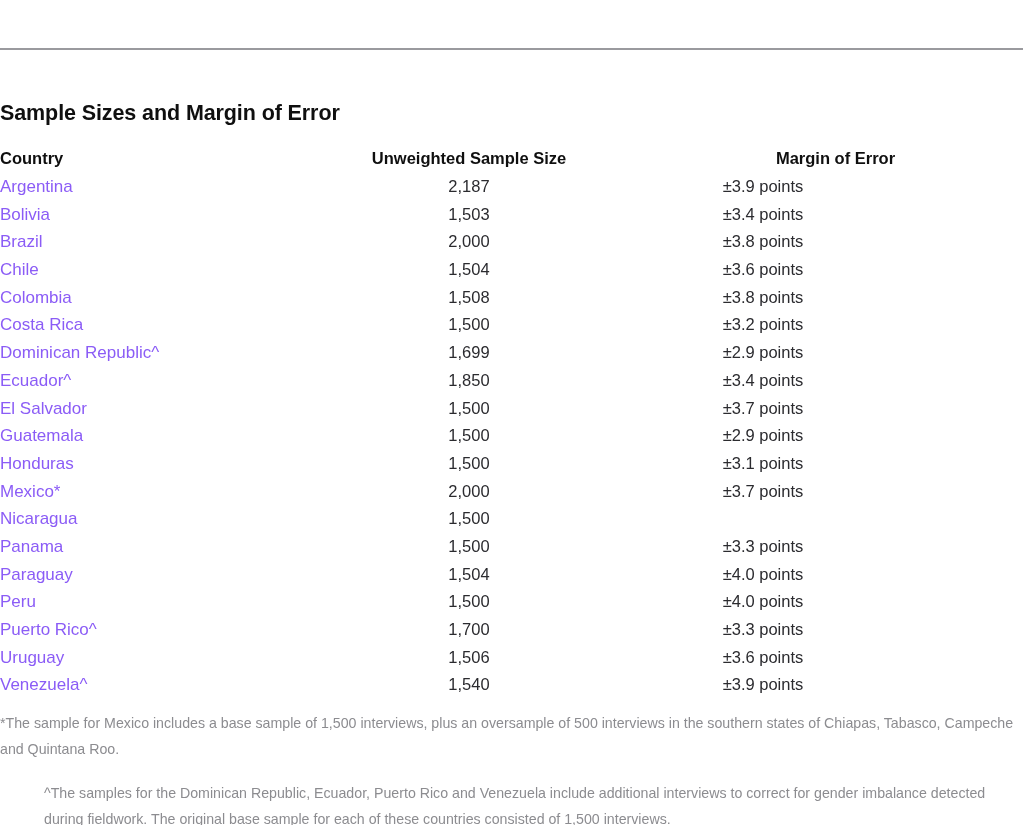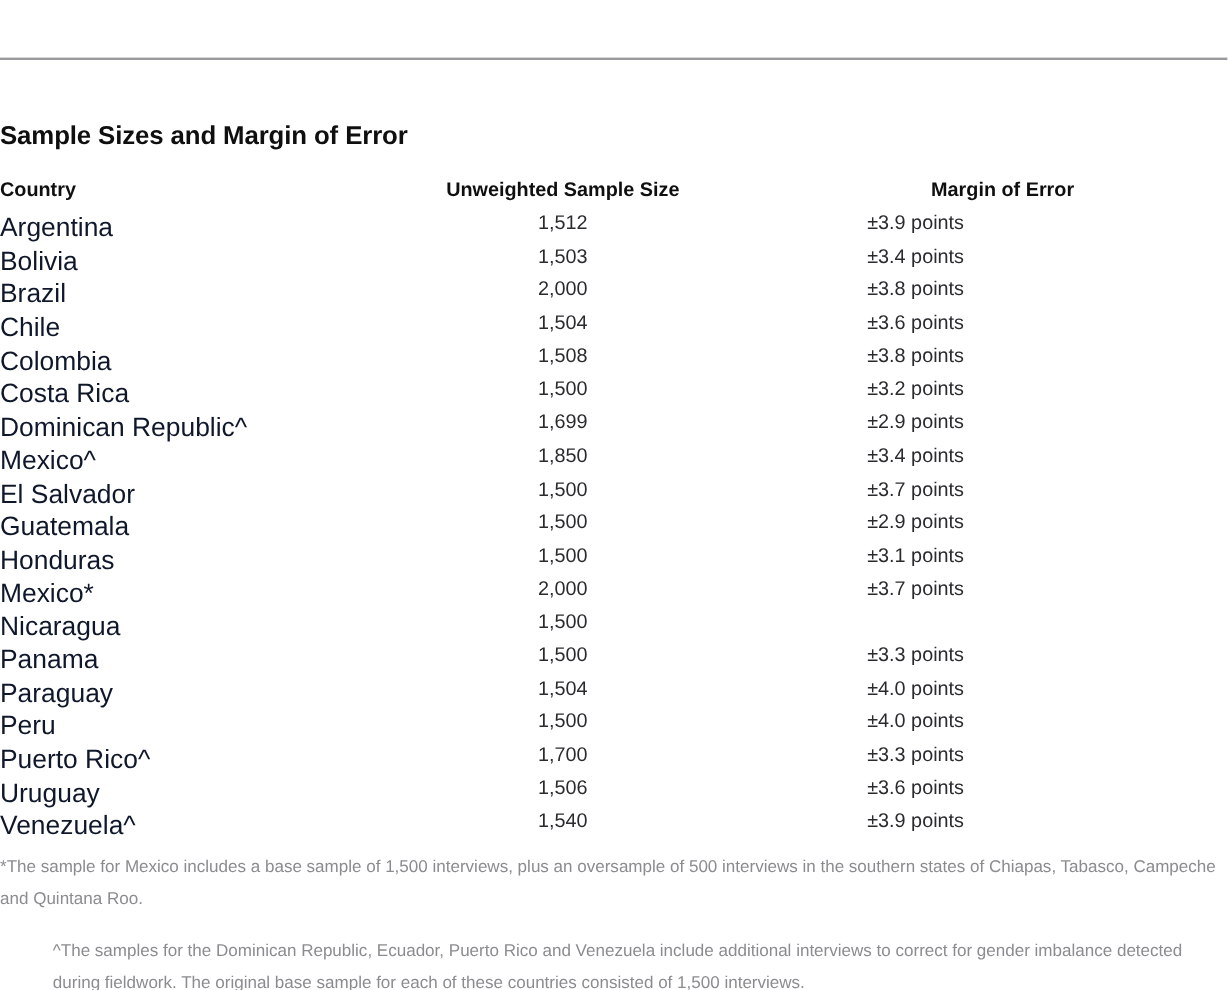--- a/index.html
+++ b/index.html
@@ -67,22 +67,22 @@
     width: 1023px;
   }
   .row.header {
     height: 28px;
   }
 
   .c-country {
     position: absolute;
     left: 0;
     top: 0;
-    font-size: 22px;
-    color: #0f172a;
+    font-size: 17px;
+    color: #8b5cf6;
     white-space: nowrap;
   }
   .c-sample {
     position: absolute;
     left: 349px;
     top: 0;
     width: 240px;
     text-align: center;
     font-size: 16.5px;
     color: #2b2b2f;
@@ -162,21 +162,21 @@
   <div class="table">
 
     <div class="row header">
       <div class="c-country">Country</div>
       <div class="c-sample">Unweighted Sample Size</div>
       <div class="c-moe">Margin of Error</div>
     </div>
 
     <div class="row">
       <div class="c-country">Argentina</div>
-      <div class="c-sample">1,512</div>
+      <div class="c-sample">2,187</div>
       <div class="c-moe">±3.9 points</div>
     </div>
 
     <div class="row">
       <div class="c-country">Bolivia</div>
       <div class="c-sample">1,503</div>
       <div class="c-moe">±3.4 points</div>
     </div>
 
     <div class="row">
@@ -203,21 +203,21 @@
       <div class="c-moe">±3.2 points</div>
     </div>
 
     <div class="row">
       <div class="c-country">Dominican Republic^</div>
       <div class="c-sample">1,699</div>
       <div class="c-moe">±2.9 points</div>
     </div>
 
     <div class="row">
-      <div class="c-country">Mexico^</div>
+      <div class="c-country">Ecuador^</div>
       <div class="c-sample">1,850</div>
       <div class="c-moe">±3.4 points</div>
     </div>
 
     <div class="row">
       <div class="c-country">El Salvador</div>
       <div class="c-sample">1,500</div>
       <div class="c-moe">±3.7 points</div>
     </div>
 

